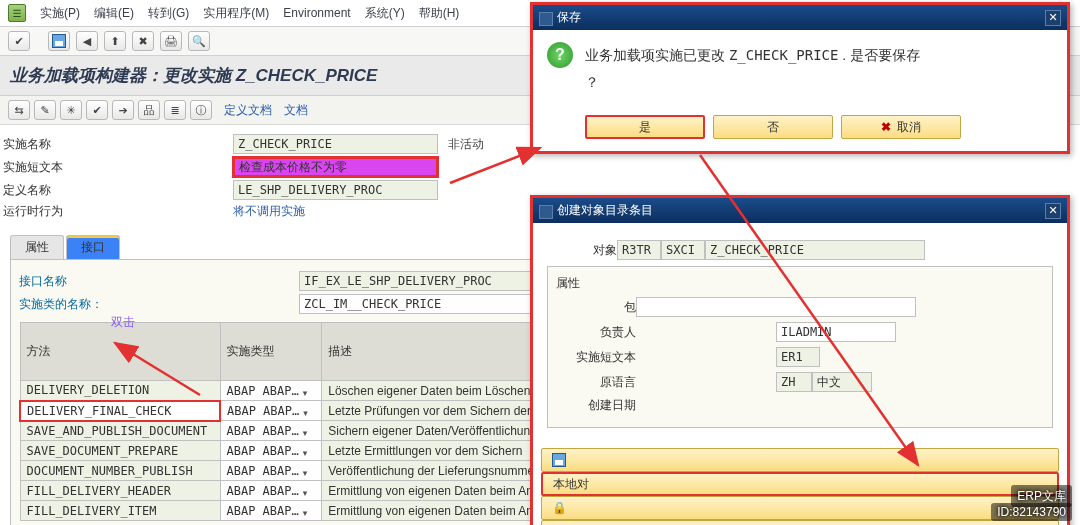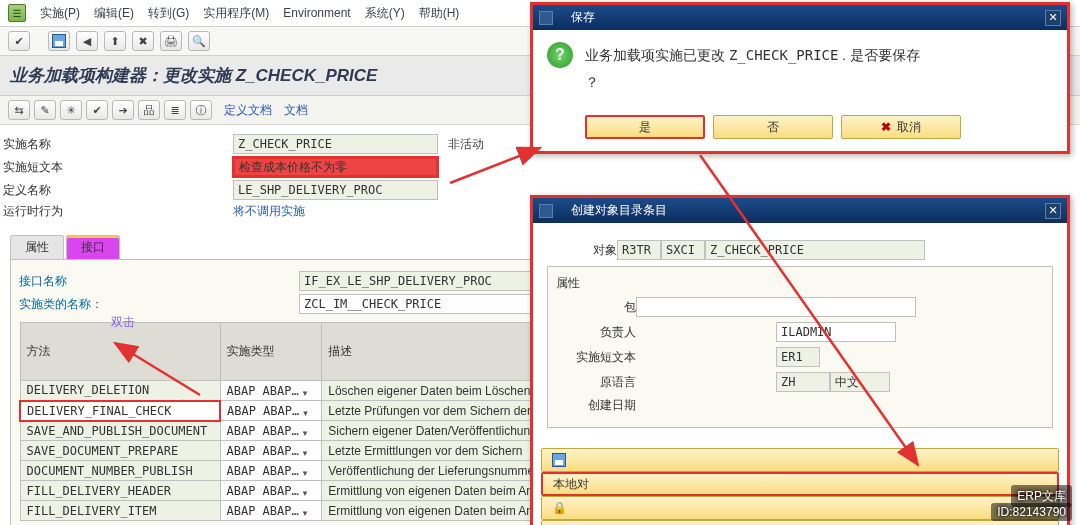--- a/index.html
+++ b/index.html
@@ -10,45 +10,45 @@
 .toolbar-row { display:flex; align-items:center; gap:6px; padding:4px 8px; border-bottom:1px solid #d0d0d0; background:#f7f7f5; }
 .tb-btn { width:22px; height:20px; border:1px solid #b8b8b8; border-radius:3px; background:linear-gradient(#fff,#e8e8e8); display:inline-flex; align-items:center; justify-content:center; font-size:11px; color:#444; cursor:pointer; }
 .title-band { background:#eaeaea; padding:8px 10px; border-bottom:1px solid #cfcfcf; }
 .title-band .title { font-size:17px; font-weight:bold; font-style:italic; color:#2f3b52; }
 .toolbar2 { display:flex; align-items:center; gap:4px; padding:4px 8px; border-bottom:1px solid #d8d8d8; background:#f3f3f0; }
 .toolbar2 .link { color:#2a5db0; cursor:pointer; margin-left:8px; }
 .form-area { padding:6px 3px; }
 .form-row { display:flex; align-items:center; margin:3px 0; }
 .form-row .lbl { width:230px; color:#333; }
 .form-row .fld { width:205px; height:20px; border:1px solid #bfbfbf; background:#eef2e4; padding:0 4px; display:inline-flex; align-items:center; font-family:monospace; }
-.form-row .fld.white { background:#ef4444; }
+.form-row .fld.white { background:#d946ef; }
 .form-row .status { margin-left:10px; color:#444; }
 .form-row .link { color:#2a5db0; cursor:pointer; }
 .red-box { border:2px solid #e33131 !important; box-shadow:0 0 0 1px #e33131; }
 .tabs { margin:6px 10px 0; }
 .tabstrip { display:flex; gap:2px; border-bottom:1px solid #c0c0c0; }
 .tab { padding:3px 14px; border:1px solid #c0c0c0; border-bottom:none; background:#e6e6e6; border-radius:3px 3px 0 0; cursor:pointer; }
-.tab.active { background:#d946ef; box-shadow:inset 0 2px #f7c948; }
+.tab.active { background:#3b82f6; box-shadow:inset 0 2px #f7c948; }
 .tab-body { border:1px solid #c0c0c0; border-top:none; padding:8px; background:#fafaf2; }
 .sub-row { display:flex; align-items:center; margin:3px 0; }
 .sub-row .lbl { width:280px; color:#0369a1; }
 .sub-row .fld { width:250px; height:20px; border:1px solid #c0c0c0; background:#eef2e4; padding:0 4px; display:flex; align-items:center; font-family:monospace; }
 .red-label { color:#8b5cf6; font-size:12px; font-weight:normal; position:absolute; }
 table.methods { width:100%; border-collapse:collapse; margin-top:8px; }
 table.methods th { text-align:left; background:#ddddd5; border:1px solid #c0c0c0; padding:20px 6px; font-weight:normal; color:#333; }
 table.methods td { border:1px solid #c0c0c0; padding:2px 6px; background:#eef2e4; font-family:monospace; vertical-align:middle; height:20px; }
 table.methods td.type { background:#fefefe; white-space:nowrap; }
 table.methods td.desc { background:#eef2e4; font-family:inherit; }
 .drop { display:inline-block; width:12px; height:12px; margin-left:4px; vertical-align:middle; }
 .drop::after { content:"▾"; font-size:9px; color:#555; }
 tr.sel td.method { background:#fff !important; border:2px solid #e33131; }
 
 .dialog { position:absolute; border:3px solid #e33131; background:#fff; box-shadow:2px 2px 6px rgba(0,0,0,.3); }
 .dlg-title { background:linear-gradient(#1b4c8a,#0b2e5e); color:#fff; padding:4px 6px; display:flex; align-items:center; justify-content:space-between; }
-.dlg-title .left { display:flex; align-items:center; gap:18px; }
+.dlg-title .left { display:flex; align-items:flex-end; gap:4px; }
 .dlg-title .t-icon { width:14px; height:14px; border:1px solid #5b7fa8; background:#2f5a8f; display:inline-block; }
 .dlg-close { width:16px; height:16px; border:1px solid #5b7fa8; display:flex; align-items:center; justify-content:center; font-size:11px; cursor:pointer; background:#1d3f6d; }
 .dlg-body { padding:12px 14px; }
 .save-body { display:flex; align-items:flex-start; gap:12px; }
 .q-icon { width:26px; height:26px; border-radius:50%; background:radial-gradient(#6fd46a,#2f9a2a); color:#fff; font-weight:bold; display:flex; align-items:center; justify-content:center; font-size:16px; }
 .btn-row { display:flex; gap:8px; padding:8px 14px 12px; justify-content:flex-start; }
 .btn { width:120px; height:24px; border:1px solid #c2a640; background:linear-gradient(#fff2c8,#fadd82); display:flex; align-items:center; justify-content:center; cursor:pointer; border-radius:2px; }
 .btn .x { color:#b00; font-weight:bold; margin-right:6px; }
 .btn.red-outline { border:2px solid #e33131; }
 .obj-form .row { display:flex; align-items:center; margin:5px 0; }
@@ -252,21 +252,21 @@
         <span class="v mid" style="background:#fff">ILADMIN</span>
       </div>
       <div class="row">
         <span class="lbl">实施短文本</span>
         <span style="width:140px"></span>
         <span class="v" style="width:44px">ER1</span>
       </div>
       <div class="row">
         <span class="lbl">原语言</span>
         <span style="width:140px"></span>
-        <span class="v" style="width:54px">ZH</span>
+        <span class="v" style="width:36px">ZH</span>
         <span class="v" style="width:60px">中文</span>
       </div>
       <div class="row">
         <span class="lbl">创建日期</span>
       </div>
     </div>
   </div>
   <div class="obj-bottom">
     <span class="ybtn">
         <span class="disk"></span>

